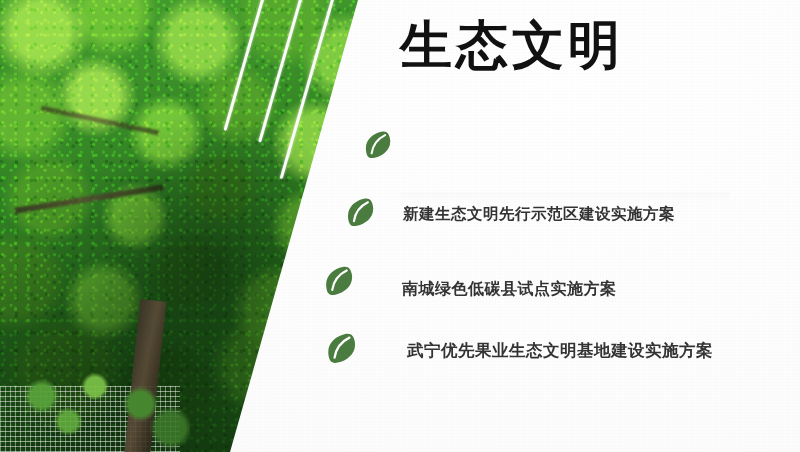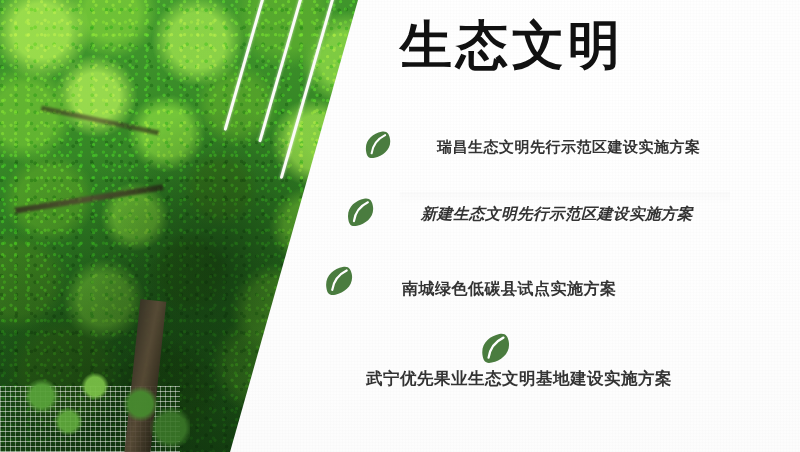--- a/index.html
+++ b/index.html
@@ -136,23 +136,23 @@
   
   .row { position:absolute; display:flex; align-items:center; white-space:nowrap; }
   .row .leaf { flex:0 0 auto; display:block; }
   .row .txt {
     font-weight:bold; color:#333;
     letter-spacing:.5px;
   }
   .r0 { left:362px; top:131px; }
   .r1 { left:344px; top:198px; }
   .r2 { left:322px; top:266px;align-items:flex-end; }
-  .r3 { left:316px; top:333px;flex-direction:column; }
+  .r3 { left:324px; top:333px; }
   .r0 .txt { font-size:15px; margin-left:45px; }
-  .r1 .txt { font-size:15.5px; margin-left:46px;font-style:italic; }
+  .r1 .txt { font-size:15.5px; margin-left:28px; }
   .r2 .txt { font-size:16px; margin-left:48px; }
   .r3 .txt { font-size:16.5px; margin-left:50px; }
 
   
   .artifact {
     position:absolute; left:400px; top:192px; width:330px; height:16px;
     background:linear-gradient(180deg, rgba(0,0,0,.035), rgba(0,0,0,0) 70%);
     opacity:.5;
   }
 </style>
@@ -183,21 +183,20 @@
 
   <div class="artifact"></div>
 
   <div class="row r0">
     <span class="leaf">
       <svg width="30" height="28" viewBox="0 0 30 28">
         <path d="M3 19 C3 7 13 2 22 2 C28 2 29 6 29 10 C29 21 19 26 10 26 C4 26 3 23 3 19 Z" fill="#4a7c3f" transform="rotate(-12 15 14)"></path>
         <path d="M8 21 C11 13 17 8 25 6" stroke="#ffffff" stroke-width="2.1" fill="none" stroke-linecap="round" transform="rotate(-12 15 14)"></path>
       </svg>
     </span>
-    <span class="txt">瑞昌生态文明先行示范区建设实施方案</span>
   </div>
 
   <div class="row r1">
     <span class="leaf">
       <svg width="31" height="29" viewBox="0 0 30 28">
         <path d="M3 19 C3 7 13 2 22 2 C28 2 29 6 29 10 C29 21 19 26 10 26 C4 26 3 23 3 19 Z" fill="#4a7c3f" transform="rotate(-12 15 14)"></path>
         <path d="M8 21 C11 13 17 8 25 6" stroke="#ffffff" stroke-width="2.1" fill="none" stroke-linecap="round" transform="rotate(-12 15 14)"></path>
       </svg>
     </span>
     <span class="txt">新建生态文明先行示范区建设实施方案</span>

